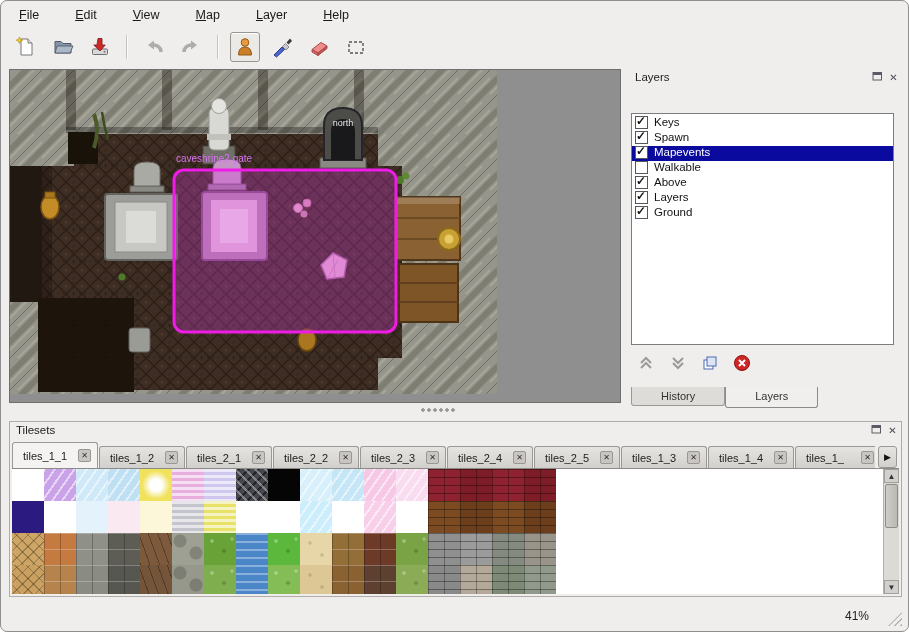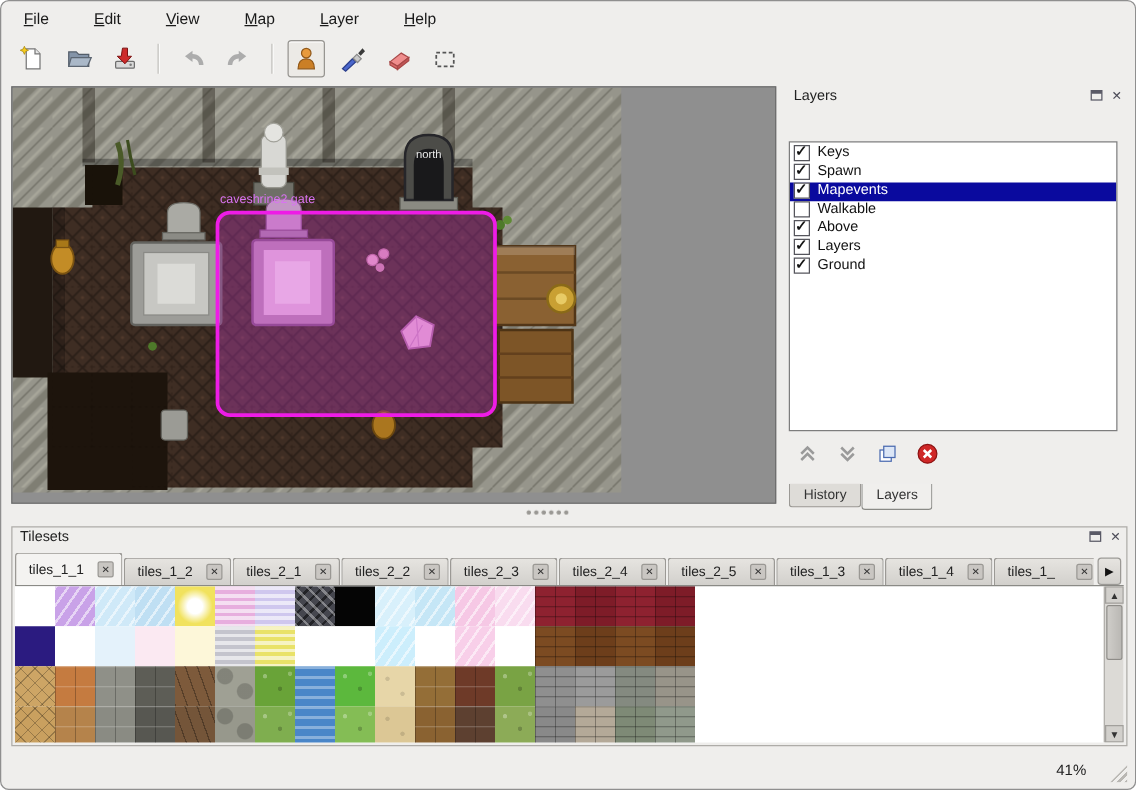--- a/index.html
+++ b/index.html
@@ -50,21 +50,21 @@
               border:1px solid #7d7d7d;overflow:hidden;padding-top:2px;box-sizing:border-box;}
   .layer-row{height:15px;display:flex;font-size:11.5px;color:#111;}
   .layer-row.selected{background:#0a0a9e;color:#fff;}
   .checkbox{width:11px;height:11px;border:1px solid #55555c;background:#fff;margin:0 6px 0 3px;
             position:relative;flex:none;}
   .checkbox.checked::after{content:"✓";position:absolute;left:0;top:-3px;font-size:12px;
                            font-weight:bold;color:#141414;}
   .layer-actions{position:absolute;left:6px;top:284px;display:flex;gap:10px;}
   .act-btn{width:22px;height:22px;border:none;background:transparent;padding:1px;}
   .dock-tabs{position:absolute;left:2px;top:318px;display:flex;align-items:flex-start;}
-  .dock-tab{height:18px;line-height:18px;padding:0 11px;font-size:11px;background:#dedcd8;
+  .dock-tab{height:18px;line-height:18px;padding:0 29px;font-size:11px;background:#dedcd8;
             border:1px solid #9b9995;border-top:none;border-radius:0 0 3px 3px;color:#333;}
   .dock-tab.active{background:#f0efed;height:20px;line-height:19px;border-color:#8a8a86;z-index:2;}
 
   
   .tilesets-panel{position:absolute;left:8px;top:420px;width:893px;height:176px;
                   border:1px solid #aeaca8;background:#efeeec;box-sizing:border-box;}
   .ts-tabbar{position:absolute;left:2px;top:18px;right:26px;height:28px;display:flex;
              align-items:flex-end;overflow:hidden;}
   .ts-tab{height:22px;display:flex;align-items:center;padding:0 6px 0 10px;font-size:11px;
           background:linear-gradient(#e6e4e0,#d2d0cc);border:1px solid #9b9995;border-bottom:none;

